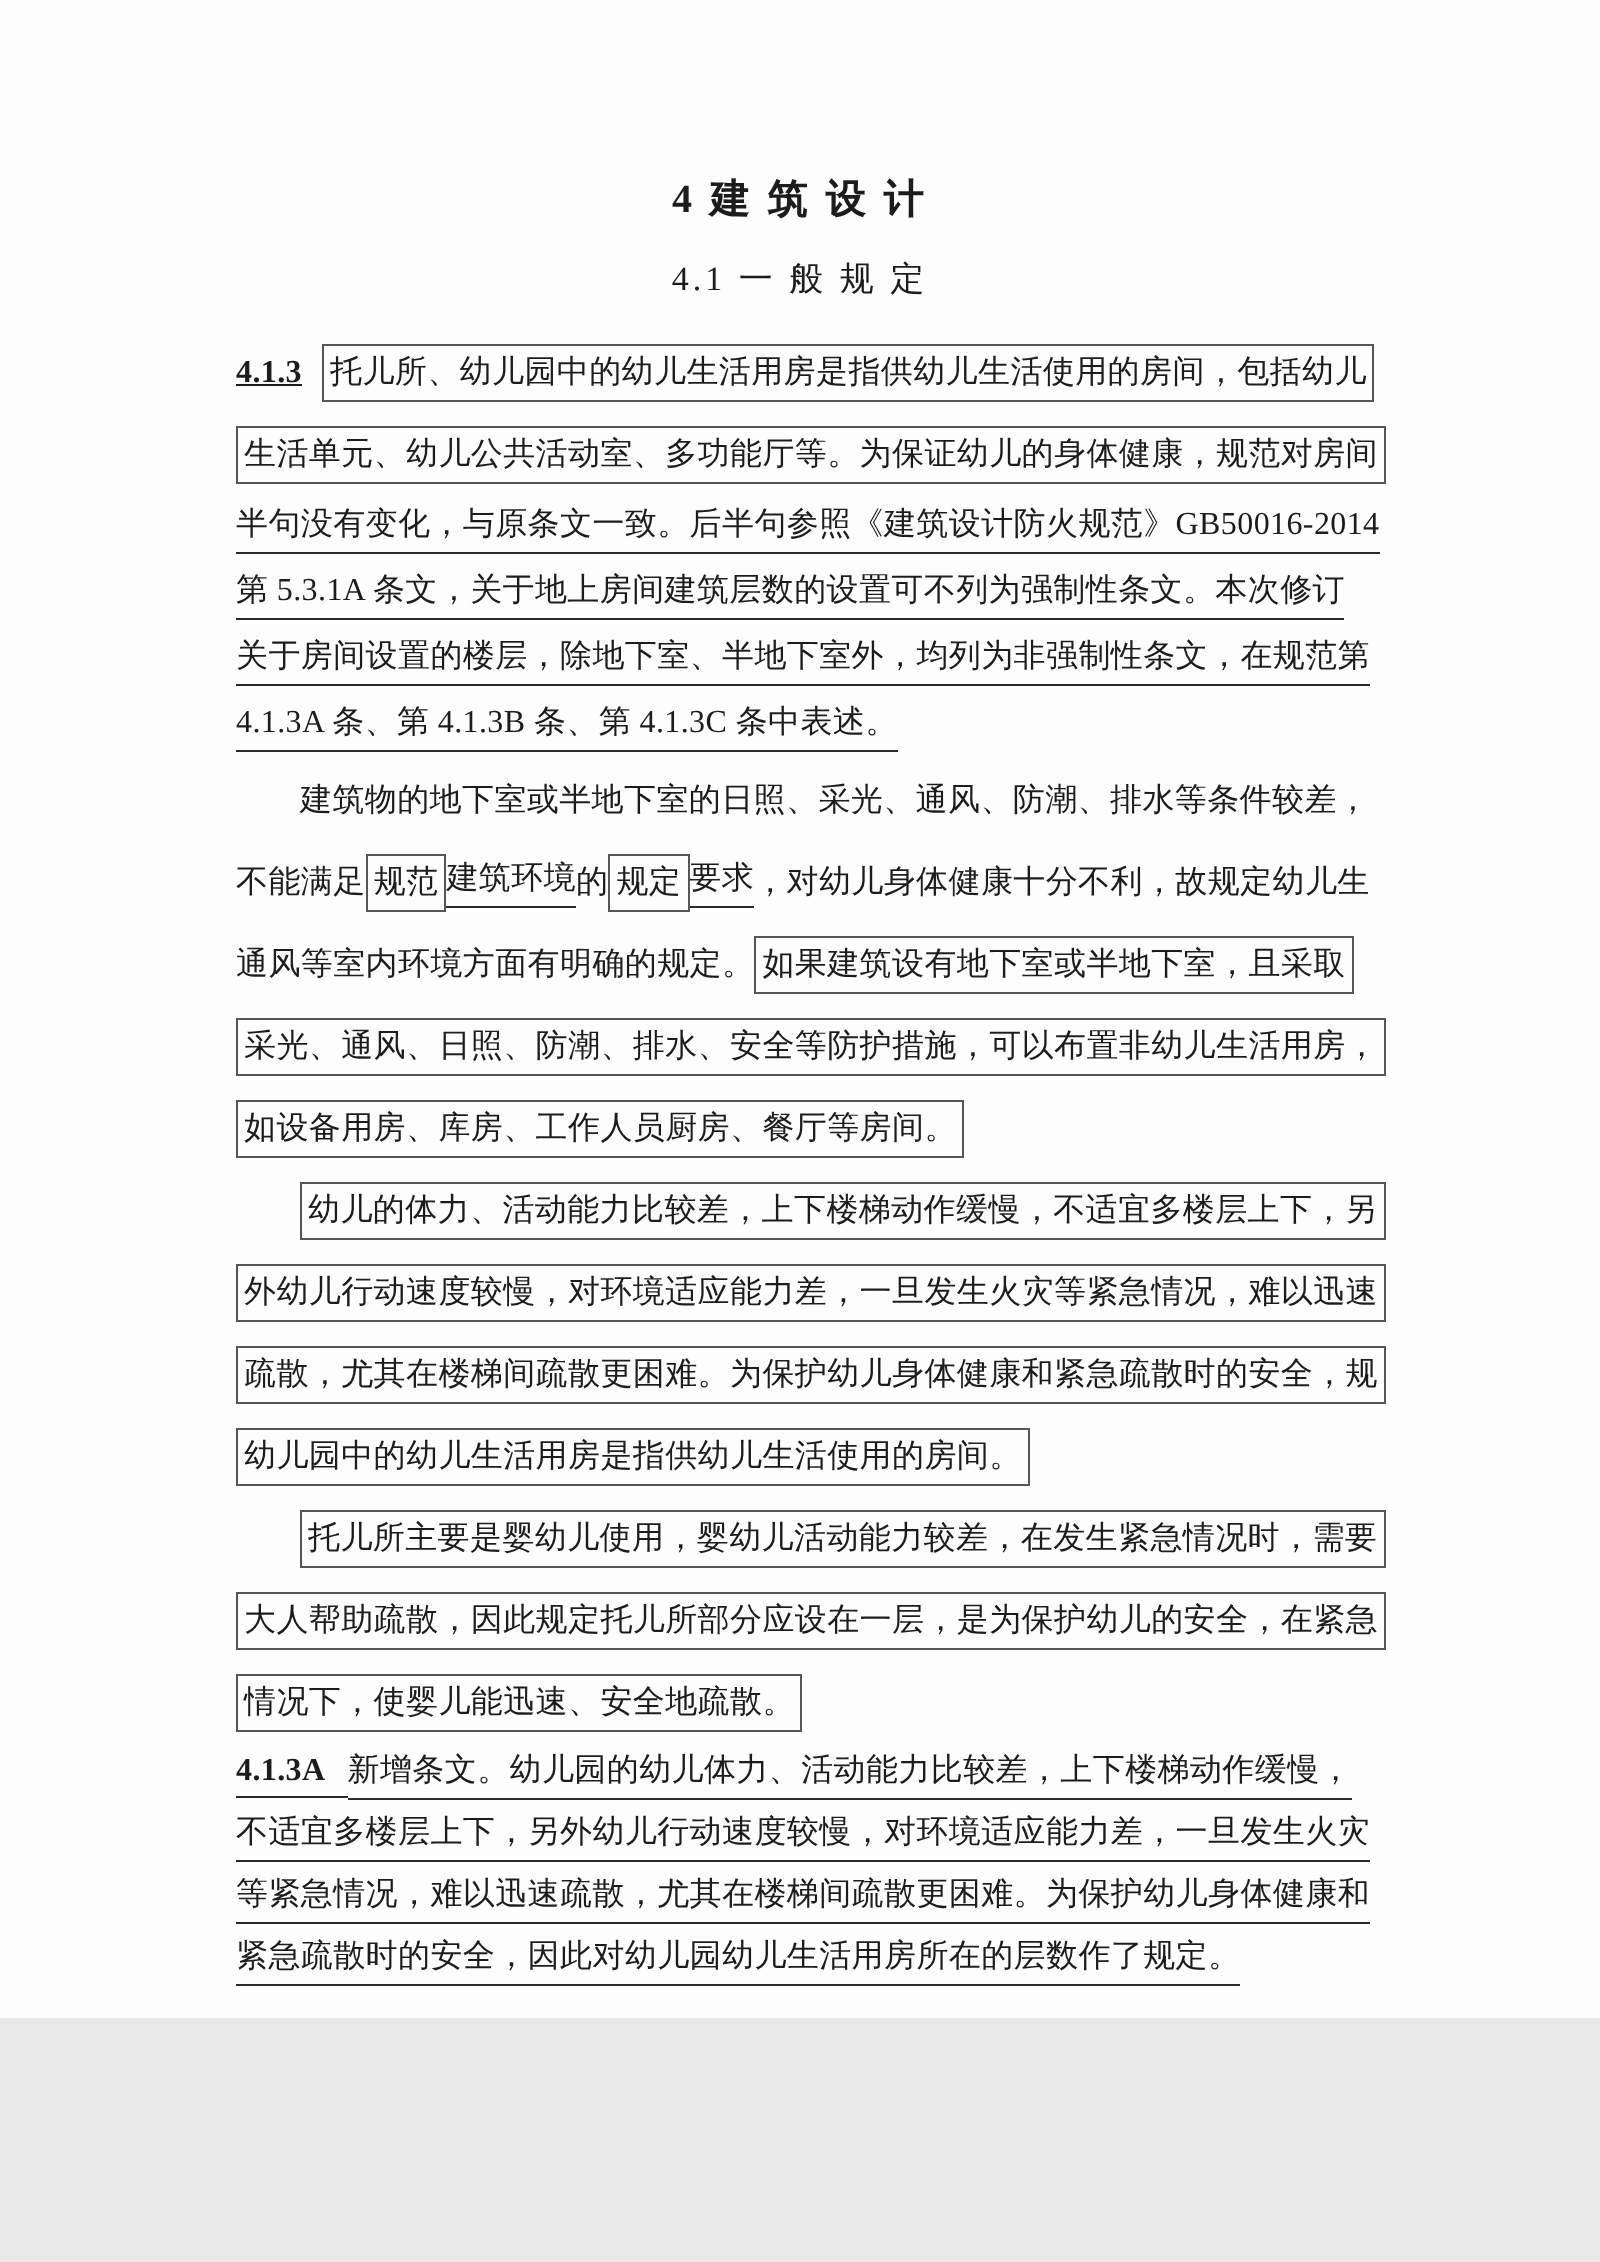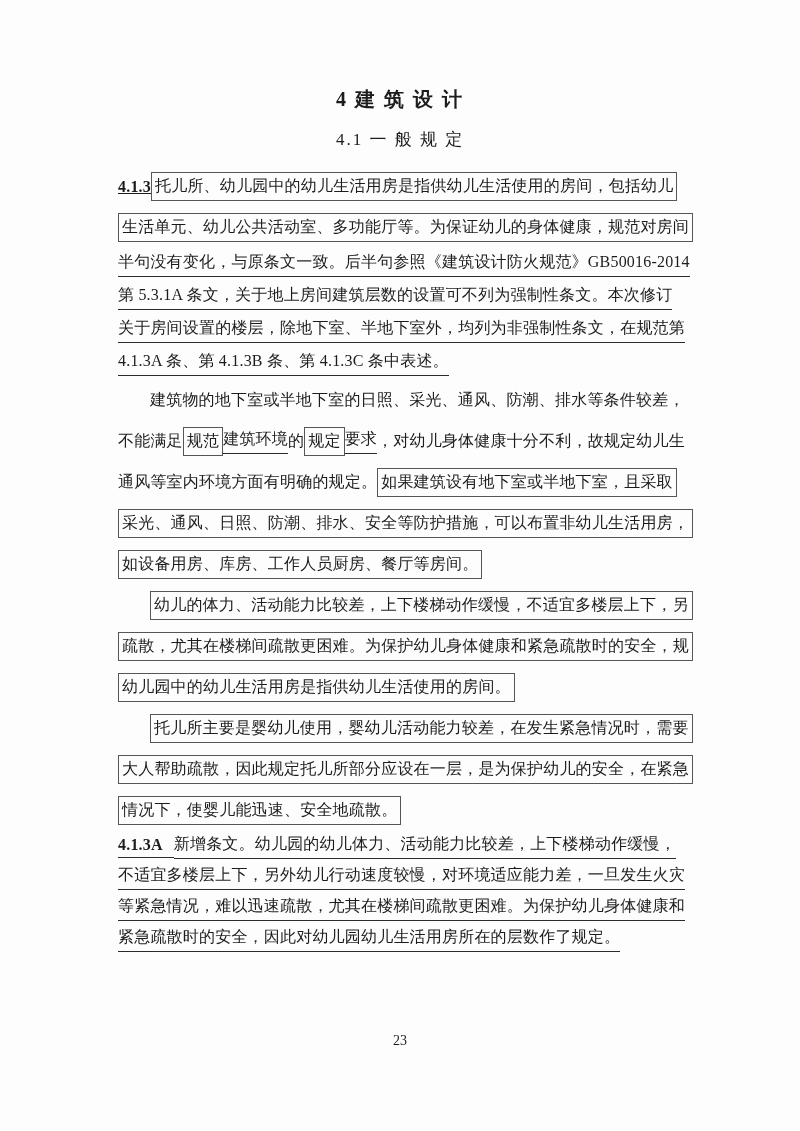--- a/index.html
+++ b/index.html
@@ -1,19 +1,19 @@
 <!DOCTYPE html>
 <html><head>
 <meta charset="utf-8">
 <style>
   html,body{margin:0;padding:0;}
   body{background:#e8e8e8;}
   .page{
     position:relative;
-    width:800px;height:1131px;
+    width:800px;height:1009px;
     margin:0 auto;
     background:#fdfdfd;
     font-family:"Liberation Serif","DejaVu Serif",serif;
     color:#1c1c1c;
     overflow:hidden;
   }
   .doc-title{
     position:absolute;top:86px;left:0;right:0;
     text-align:center;
     font-size:20px;font-weight:bold;
@@ -42,20 +42,21 @@
   .seg-box{
     border:1px solid #565656;
     padding:3px 3px;
   }
   .seg-underline{
     border-bottom:1px solid #2a2a2a;
     padding-bottom:3px;
   }
   .seg-bold{
     font-weight:bold;
+    margin-right:10px;
     text-decoration:underline;
   }
   .seg-bold-underline{
     font-weight:bold;
     border-bottom:1px solid #2a2a2a;
     padding-bottom:3px;
     padding-right:11px;
   }
   .page-number{
     position:absolute;top:1033px;left:0;right:0;
@@ -75,20 +76,21 @@
       <div class="line mid"><span class="seg seg-underline">半句没有变化，与原条文一致。后半句参照《建筑设计防火规范》GB50016-2014</span></div>
       <div class="line mid"><span class="seg seg-underline">第 5.3.1A 条文，关于地上房间建筑层数的设置可不列为强制性条文。本次修订</span></div>
       <div class="line mid"><span class="seg seg-underline">关于房间设置的楼层，除地下室、半地下室外，均列为非强制性条文，在规范第</span></div>
       <div class="line mid"><span class="seg seg-underline">4.1.3A 条、第 4.1.3B 条、第 4.1.3C 条中表述。</span></div>
       <div class="line" style="padding-left: 32px;"><span class="seg seg-plain">建筑物的地下室或半地下室的日照、采光、通风、防潮、排水等条件较差，</span></div>
       <div class="line"><span class="seg seg-plain">不能满足</span><span class="seg seg-box">规范</span><span class="seg seg-underline">建筑环境</span><span class="seg seg-plain">的</span><span class="seg seg-box">规定</span><span class="seg seg-underline">要求</span><span class="seg seg-plain">，对幼儿身体健康十分不利，故规定幼儿生</span></div>
       <div class="line"><span class="seg seg-plain">通风等室内环境方面有明确的规定。</span><span class="seg seg-box">如果建筑设有地下室或半地下室，且采取</span></div>
       <div class="line"><span class="seg seg-box">采光、通风、日照、防潮、排水、安全等防护措施，可以布置非幼儿生活用房，</span></div>
       <div class="line"><span class="seg seg-box">如设备用房、库房、工作人员厨房、餐厅等房间。</span></div>
       <div class="line" style="padding-left: 32px;"><span class="seg seg-box">幼儿的体力、活动能力比较差，上下楼梯动作缓慢，不适宜多楼层上下，另</span></div>
+      <div class="line"><span class="seg seg-box">外幼儿行动速度较慢，对环境适应能力差，一旦发生火灾等紧急情况，难以迅速</span></div>
       <div class="line"><span class="seg seg-box">疏散，尤其在楼梯间疏散更困难。为保护幼儿身体健康和紧急疏散时的安全，规</span></div>
       <div class="line"><span class="seg seg-box">幼儿园中的幼儿生活用房是指供幼儿生活使用的房间。</span></div>
       <div class="line" style="padding-left: 32px;"><span class="seg seg-box">托儿所主要是婴幼儿使用，婴幼儿活动能力较差，在发生紧急情况时，需要</span></div>
       <div class="line"><span class="seg seg-box">大人帮助疏散，因此规定托儿所部分应设在一层，是为保护幼儿的安全，在紧急</span></div>
       <div class="line"><span class="seg seg-box">情况下，使婴儿能迅速、安全地疏散。</span></div>
       <div class="line tight"><span class="seg seg-bold-underline">4.1.3A</span><span class="seg seg-underline">新增条文。幼儿园的幼儿体力、活动能力比较差，上下楼梯动作缓慢，</span></div>
       <div class="line tight"><span class="seg seg-underline">不适宜多楼层上下，另外幼儿行动速度较慢，对环境适应能力差，一旦发生火灾</span></div>
       <div class="line tight"><span class="seg seg-underline">等紧急情况，难以迅速疏散，尤其在楼梯间疏散更困难。为保护幼儿身体健康和</span></div>
       <div class="line tight"><span class="seg seg-underline">紧急疏散时的安全，因此对幼儿园幼儿生活用房所在的层数作了规定。</span></div>
     </div>

